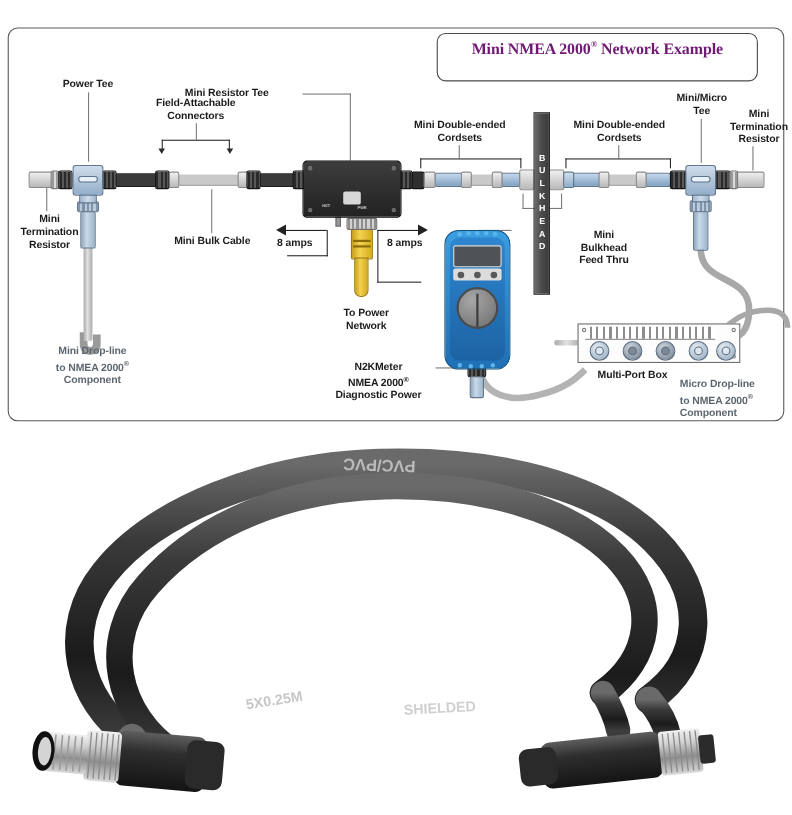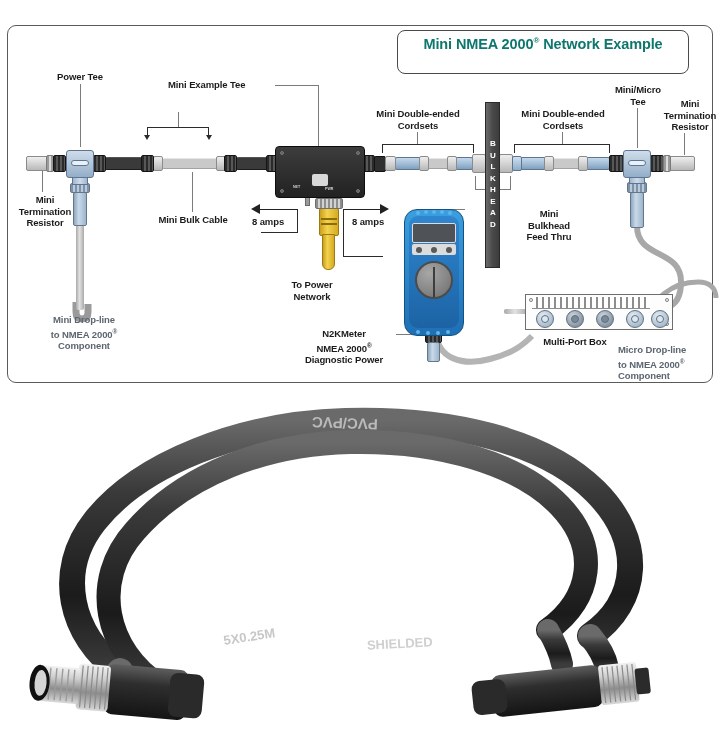--- a/index.html
+++ b/index.html
@@ -24,22 +24,22 @@
 
   
   #title-plate {
     position: absolute; left: 389px; top: 4px;
     width: 292px; height: 44px;
     border: 1.6px solid #4a4a4a; border-radius: 8px;
     background: #fff; z-index: 40;
     text-align: center;
   }
   #title-plate .t1 {
-    font-size: 14.5px; font-weight: bold; color: #0f766e;
-    letter-spacing: -0.1px; margin-top: 5px; white-space: nowrap;
+    font-size: 14.5px; font-weight: bold; color: #701a75;
+    letter-spacing: -0.1px; margin-top: 5px; white-space: nowrap; font-family: Liberation Serif, serif;
   }
   #title-plate .t1 sup { font-size: 8px; vertical-align: super; }
   #title-plate .t2 { font-size: 9px; color: #333; margin-top: 1px; }
 
   
   .lbl {
     position: absolute; font-size: 9.5px; font-weight: bold;
     color: #1b1b1b; line-height: 11.5px; text-align: center;
     white-space: nowrap; z-index: 30; letter-spacing: -0.1px;
   }
@@ -403,26 +403,30 @@
             <div class="hole"></div>
           </div>
         <div class="port" style="left:125px;">
             <div class="hole"></div>
           </div>
       </div>
 
       <div class="lbl" style="left:42px; top:45px; width:60px;">Power Tee</div>
       <div class="leader v" style="left:72px; top:58px; height:63px;"></div>
 
+      <div class="lbl" style="left:118px; top:62px; width:104px;">
+        <div>Field-Attachable</div>
+        <div>Connectors</div>
+      </div>
       <div class="leader v" style="left:170px; top:86px; height:15px;"></div>
       <div class="brk" style="left:139px; top:101px; width:62px; height:9px;"></div>
       <div class="arrow-dn" style="left:136px; top:109px;"></div>
       <div class="arrow-dn" style="left:198px; top:109px;"></div>
 
-      <div class="lbl" style="left:160px; top:53px; width:110px; text-align:left;">Mini Example Tee</div>
+      <div class="lbl" style="left:160px; top:53px; width:110px; text-align:left;">Mini Resistor Tee</div>
       <div class="leader h" style="left:267px; top:59px; width:44px;"></div>
       <div class="leader v" style="left:310px; top:59px; height:61px;"></div>
 
       <div class="lbl" style="left:355px; top:82px; width:110px;">
         <div>Mini Double-ended</div>
         <div>Cordsets</div>
       </div>
       <div class="leader v" style="left:409px; top:106px; height:12px;"></div>
       <div class="brk" style="left:374px; top:118px; width:92px; height:9px;"></div>
 
@@ -458,21 +462,21 @@
 
       <div class="lbl gray" style="left:24px; top:288px; width:104px;">
         <div>Mini Drop-line</div>
         <div><span>to NMEA 2000</span><sup>®</sup></div>
         <div>Component</div>
       </div>
 
       <div class="lbl" style="left:237px; top:190px; width:46px;">8 amps</div>
       <div class="lbl" style="left:337px; top:190px; width:46px;">8 amps</div>
 
-      <div class="lbl" style="left:264px; top:253px; width:80px;">
+      <div class="lbl" style="left:285px; top:253px; width:80px;">
         <div>To Power</div>
         <div>Network</div>
       </div>
 
       <div class="lbl" style="left:286px; top:302px; width:100px;">
         <div>N2KMeter</div>
         <div><span>NMEA 2000</span><sup>®</sup></div>
         <div>Diagnostic Power</div>
       </div>
       <div class="leader h" style="left:388px; top:308px; width:40px;"></div>

